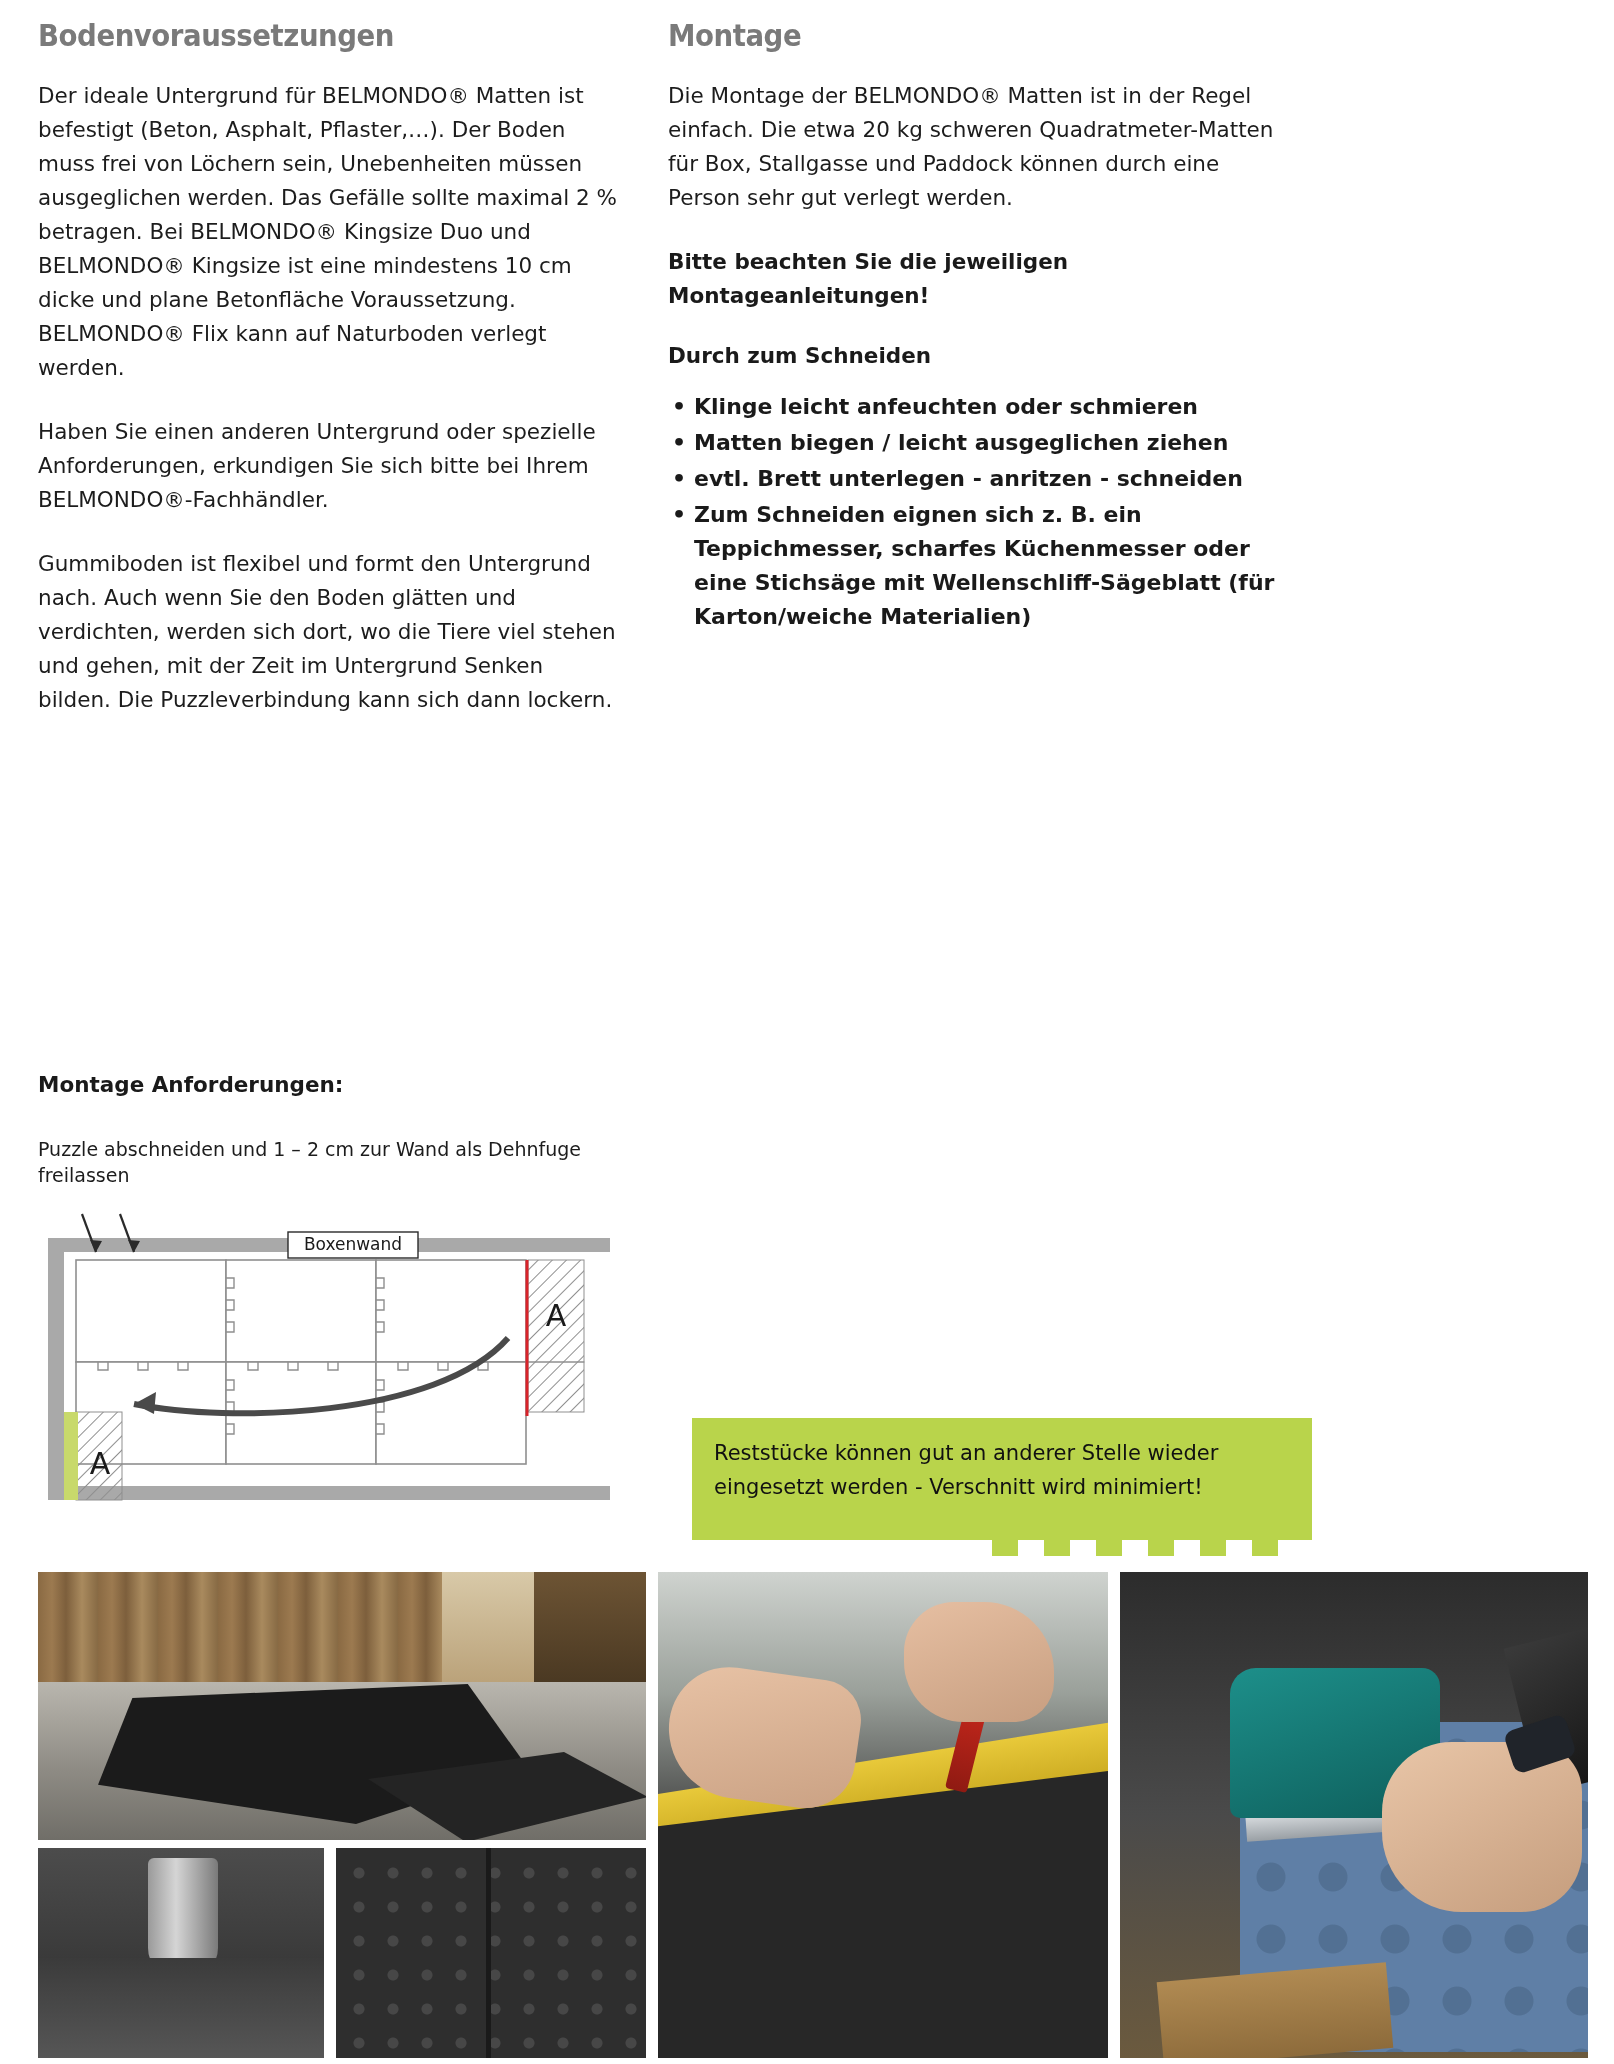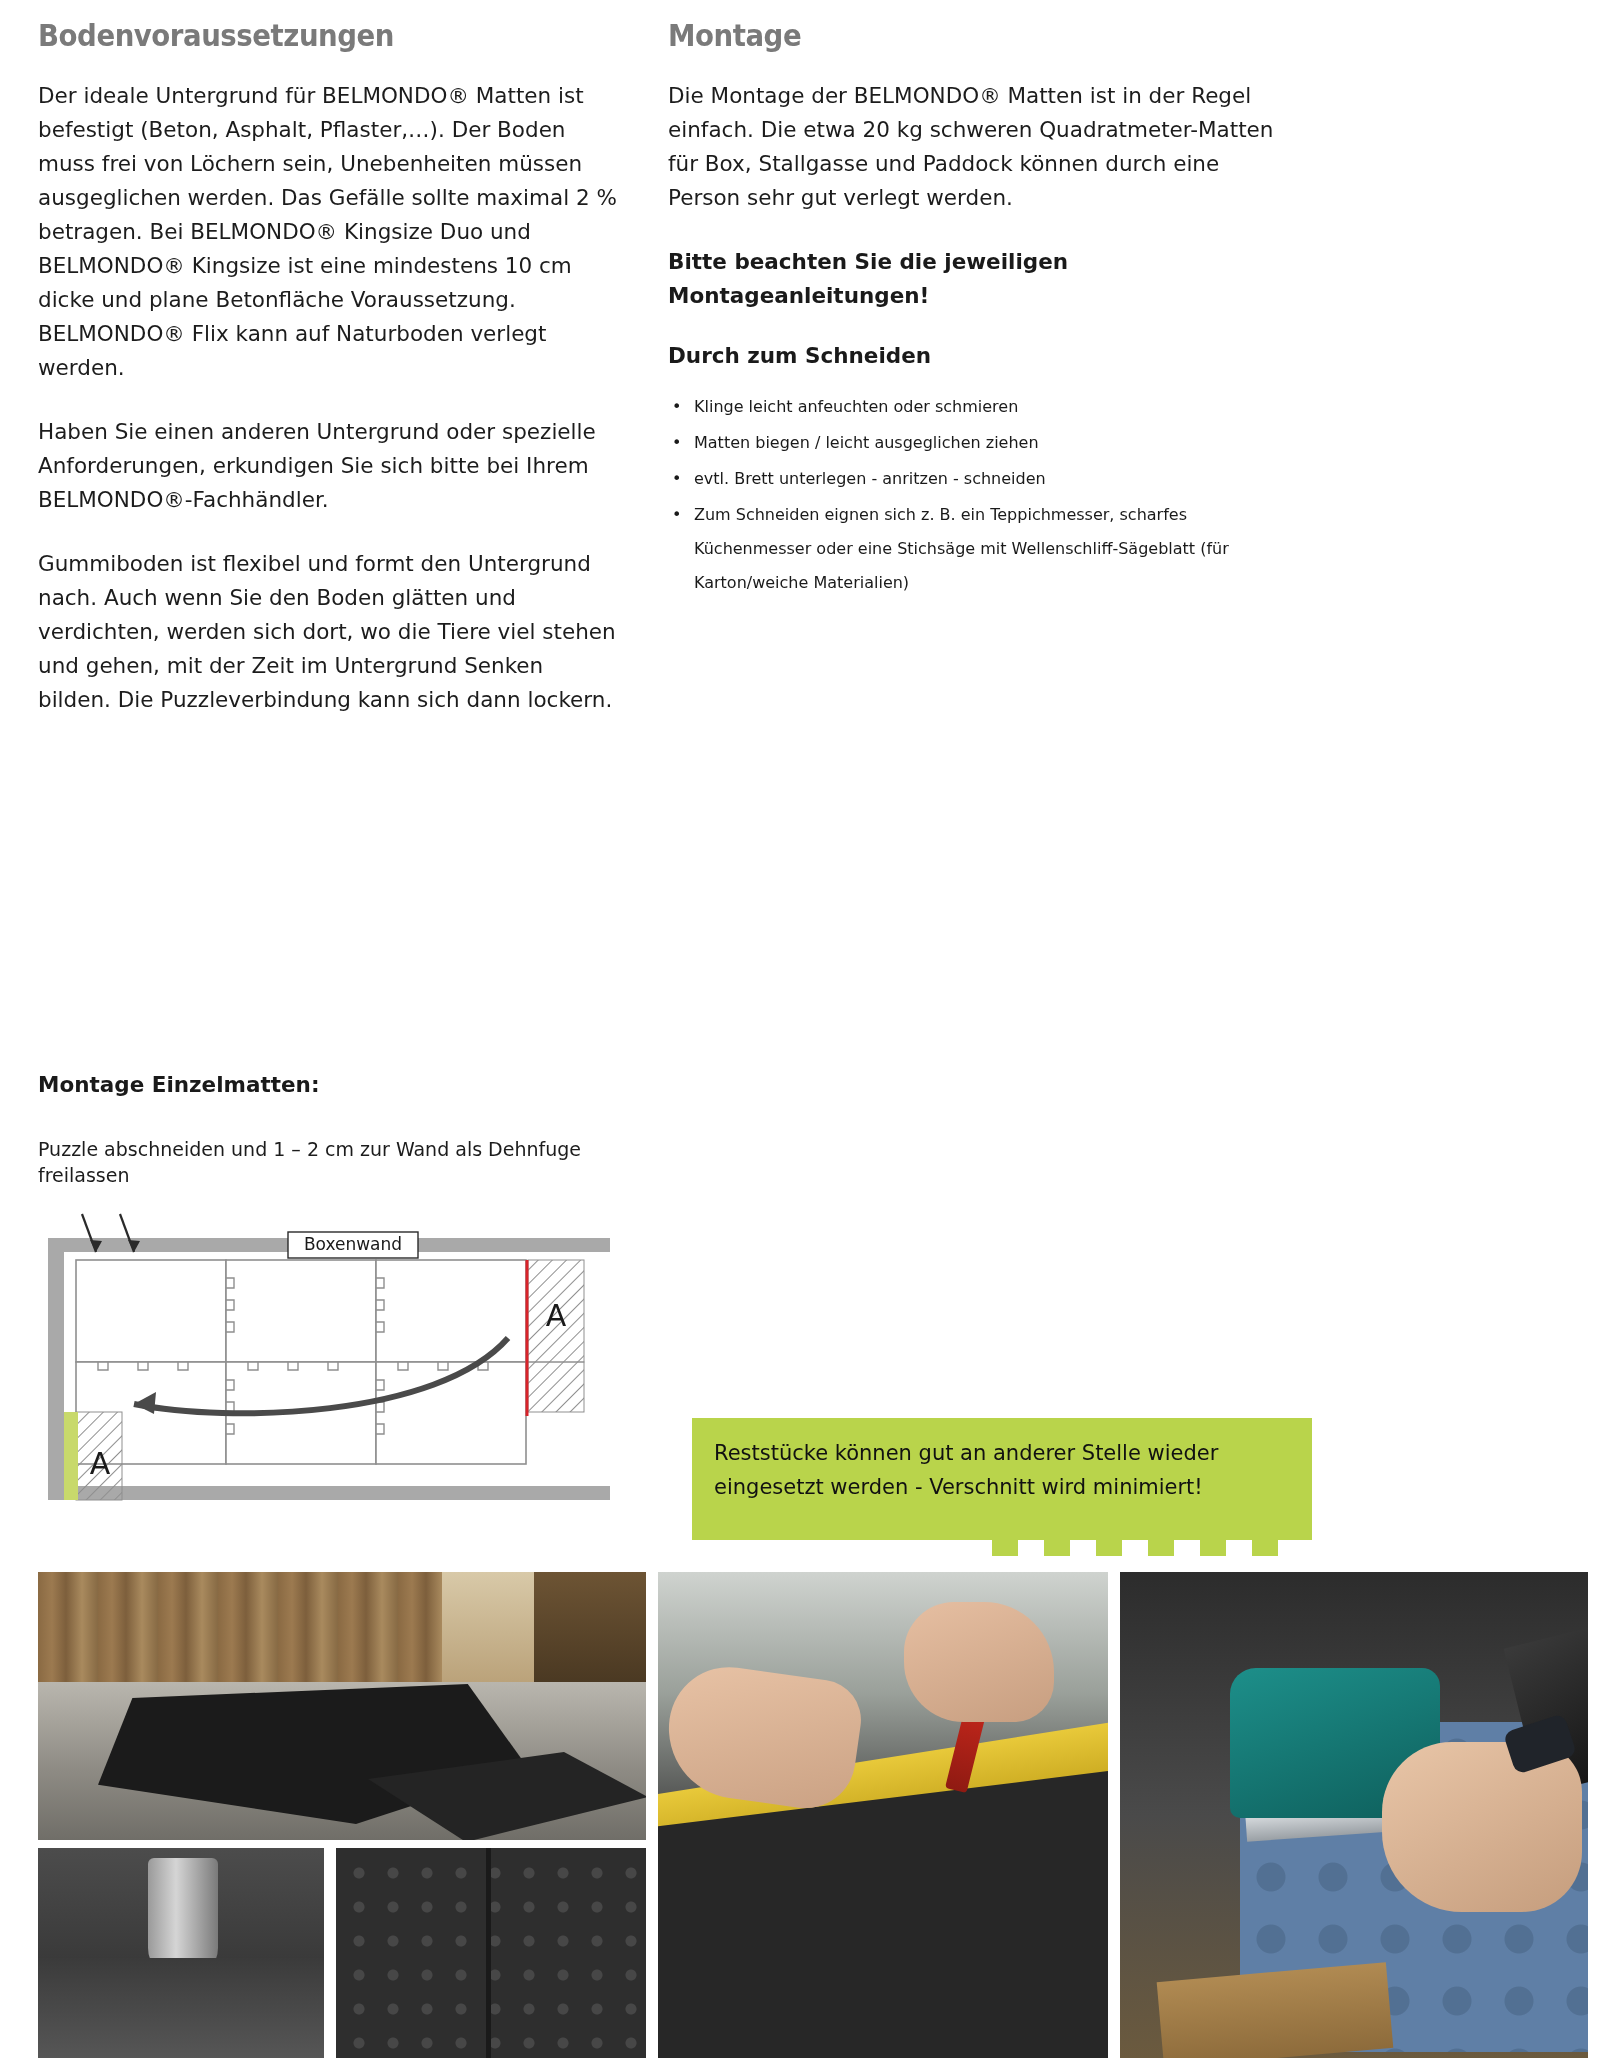--- a/index.html
+++ b/index.html
@@ -61,25 +61,26 @@
     font-weight: bold;
     margin: 30px 0 22px 0;
   }
 
   ul.tips {
     list-style: none;
     margin: 0;
     padding: 0;
   }
   ul.tips li {
-    font-size: 16px;
+    font-size: 22px;
     line-height: 34px;
     padding-left: 26px;
     position: relative;
     margin-bottom: 2px;
+    font-weight: bold;
   }
   ul.tips li::before {
     content: "\2022";
     position: absolute;
     left: 4px;
     top: 0;
   }
 
   
   .einzel-title {
@@ -300,21 +301,21 @@
     <p class="bold-line">Bitte beachten Sie die jeweiligen Montageanleitungen!</p>
     <h3 class="sub">Durch zum Schneiden</h3>
     <ul class="tips">
       <li>Klinge leicht anfeuchten oder schmieren</li>
       <li>Matten biegen / leicht ausgeglichen ziehen</li>
       <li>evtl. Brett unterlegen - anritzen - schneiden</li>
       <li>Zum Schneiden eignen sich z. B. ein Teppichmesser, scharfes Küchenmesser oder eine Stichsäge mit Wellenschliff-Sägeblatt (für Karton/weiche Materialien)</li>
     </ul>
   </div>
 
-  <div class="einzel-title">Montage Einzelmatten:</div>
+  <div class="einzel-title">Montage Anforderungen:</div>
   <div class="einzel-caption">Puzzle abschneiden und 1 – 2 cm zur Wand als Dehnfuge freilassen</div>
 
   <div class="diagram">
     <svg width="600" height="320" viewBox="0 0 600 320" xmlns="http://www.w3.org/2000/svg">
 
       <rect x="10" y="30" width="562" height="14" fill="#a9a9a9"></rect>
       <rect x="10" y="30" width="16" height="262" fill="#a9a9a9"></rect>
       <rect x="10" y="278" width="562" height="14" fill="#a9a9a9"></rect>
 
       <g stroke="#2a2a2a" stroke-width="2.2" fill="none">

